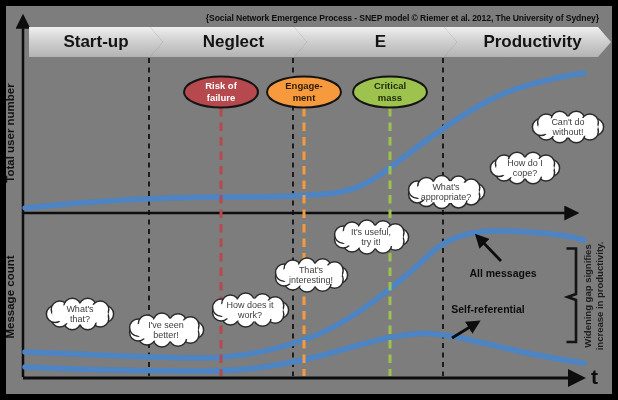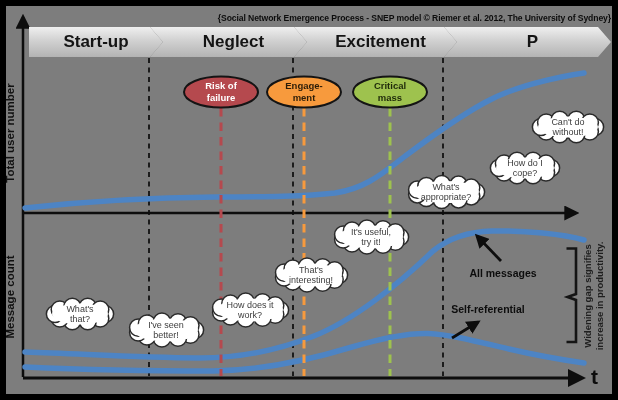--- a/index.html
+++ b/index.html
@@ -6,21 +6,21 @@
   *{box-sizing:border-box;}
   .frame{
     position:relative;width:618px;height:400px;background:#7d7d7d;
     overflow:hidden;font-family:"Liberation Sans",sans-serif;
   }
   .frame-border{
     position:absolute;inset:0;border:6px solid #000;pointer-events:none;z-index:40;
   }
   #diagram{position:absolute;left:0;top:0;z-index:5;}
   .title{
-    position:absolute;top:13px;right:7px;z-index:20;
+    position:absolute;top:13px;right:19px;z-index:20;
     font-size:8.6px;font-weight:700;color:#0d0d0d;letter-spacing:-0.1px;white-space:nowrap;
   }
   .chevron{
     position:absolute;top:27px;height:30px;z-index:15;
     display:flex;align-items:center;justify-content:center;
     background:linear-gradient(180deg,#efefef 0%,#d3d3d3 42%,#b3b3b3 100%);
     color:#141414;font-size:17px;white-space:nowrap;
   }
   .chevron .initial{font-weight:700;}
   .chevron .rest{font-weight:700;}
@@ -212,23 +212,23 @@
   <div class="chevron chev-first c1">
     <span class="initial">S</span>
       <span class="rest">tart-up</span>
   </div>
   <div class="chevron chev-next c2">
     <span class="initial">N</span>
       <span class="rest">eglect</span>
   </div>
   <div class="chevron chev-next c3">
     <span class="initial">E</span>
-      <span class="rest">xcitement</span>
   </div>
   <div class="chevron chev-next c4">
     <span class="initial">P</span>
+      <span class="rest">roductivity</span>
   </div>
 
   <div class="ylabel ylabel-top">Total user number</div>
   <div class="ylabel ylabel-bottom">Message count</div>
 
   <div class="frame-border"></div>
 </div>
 
 </body></html>

